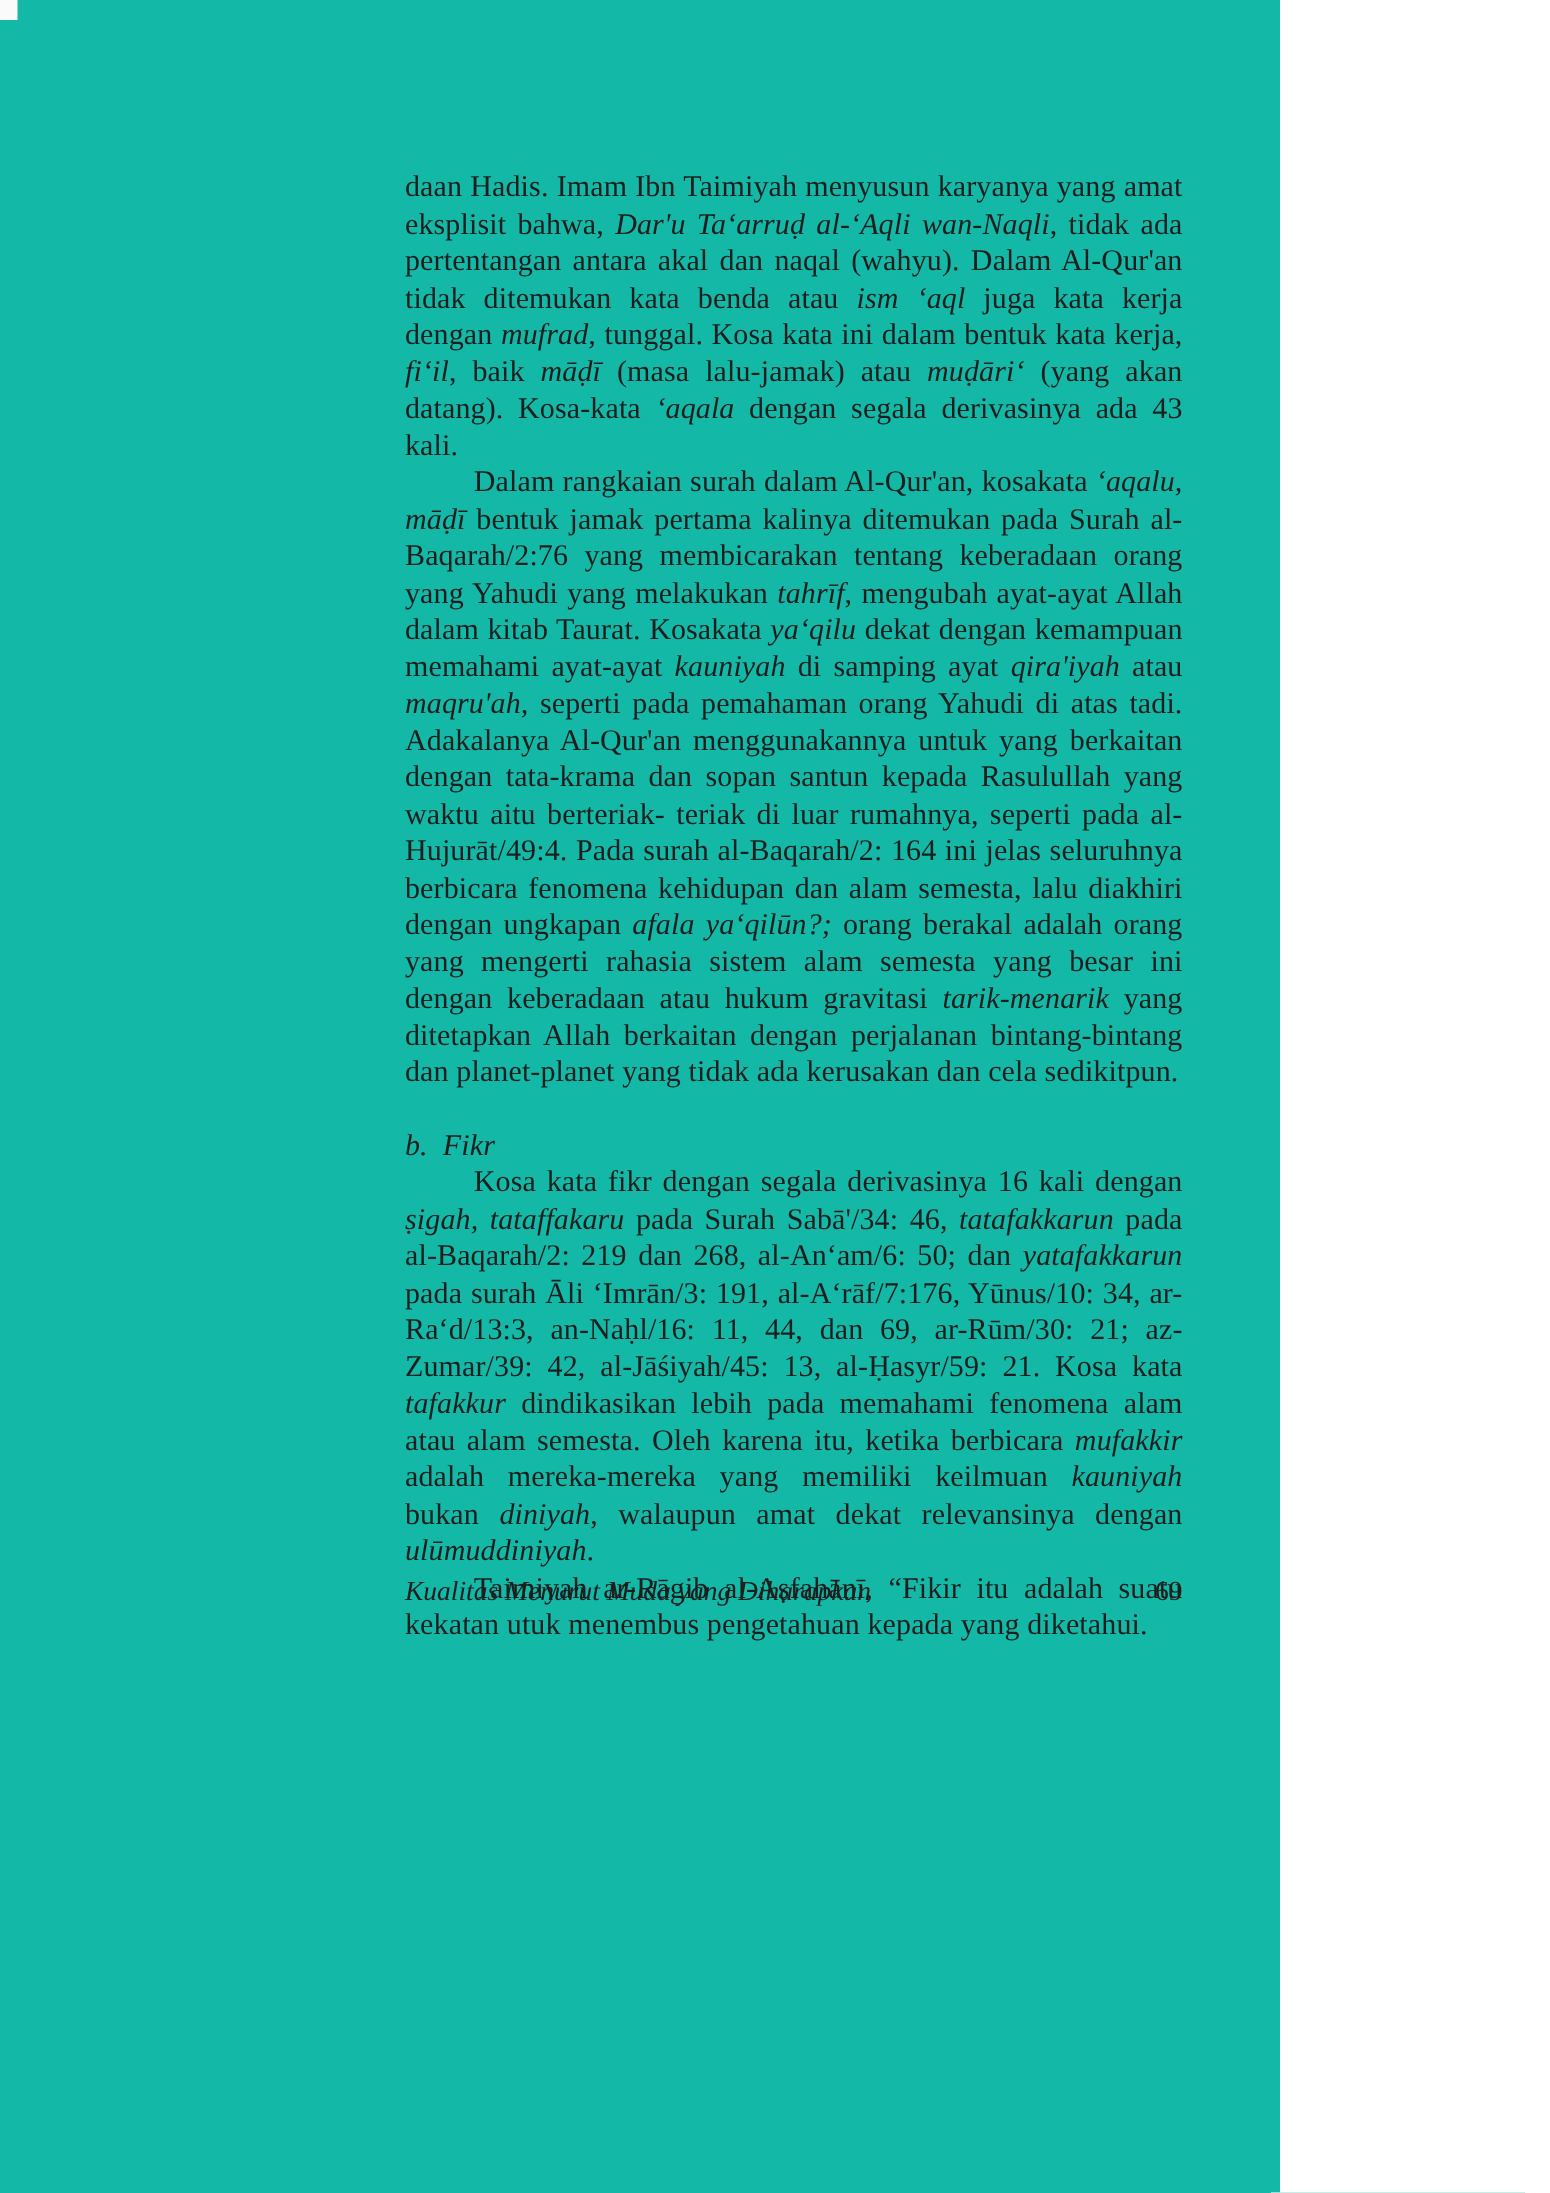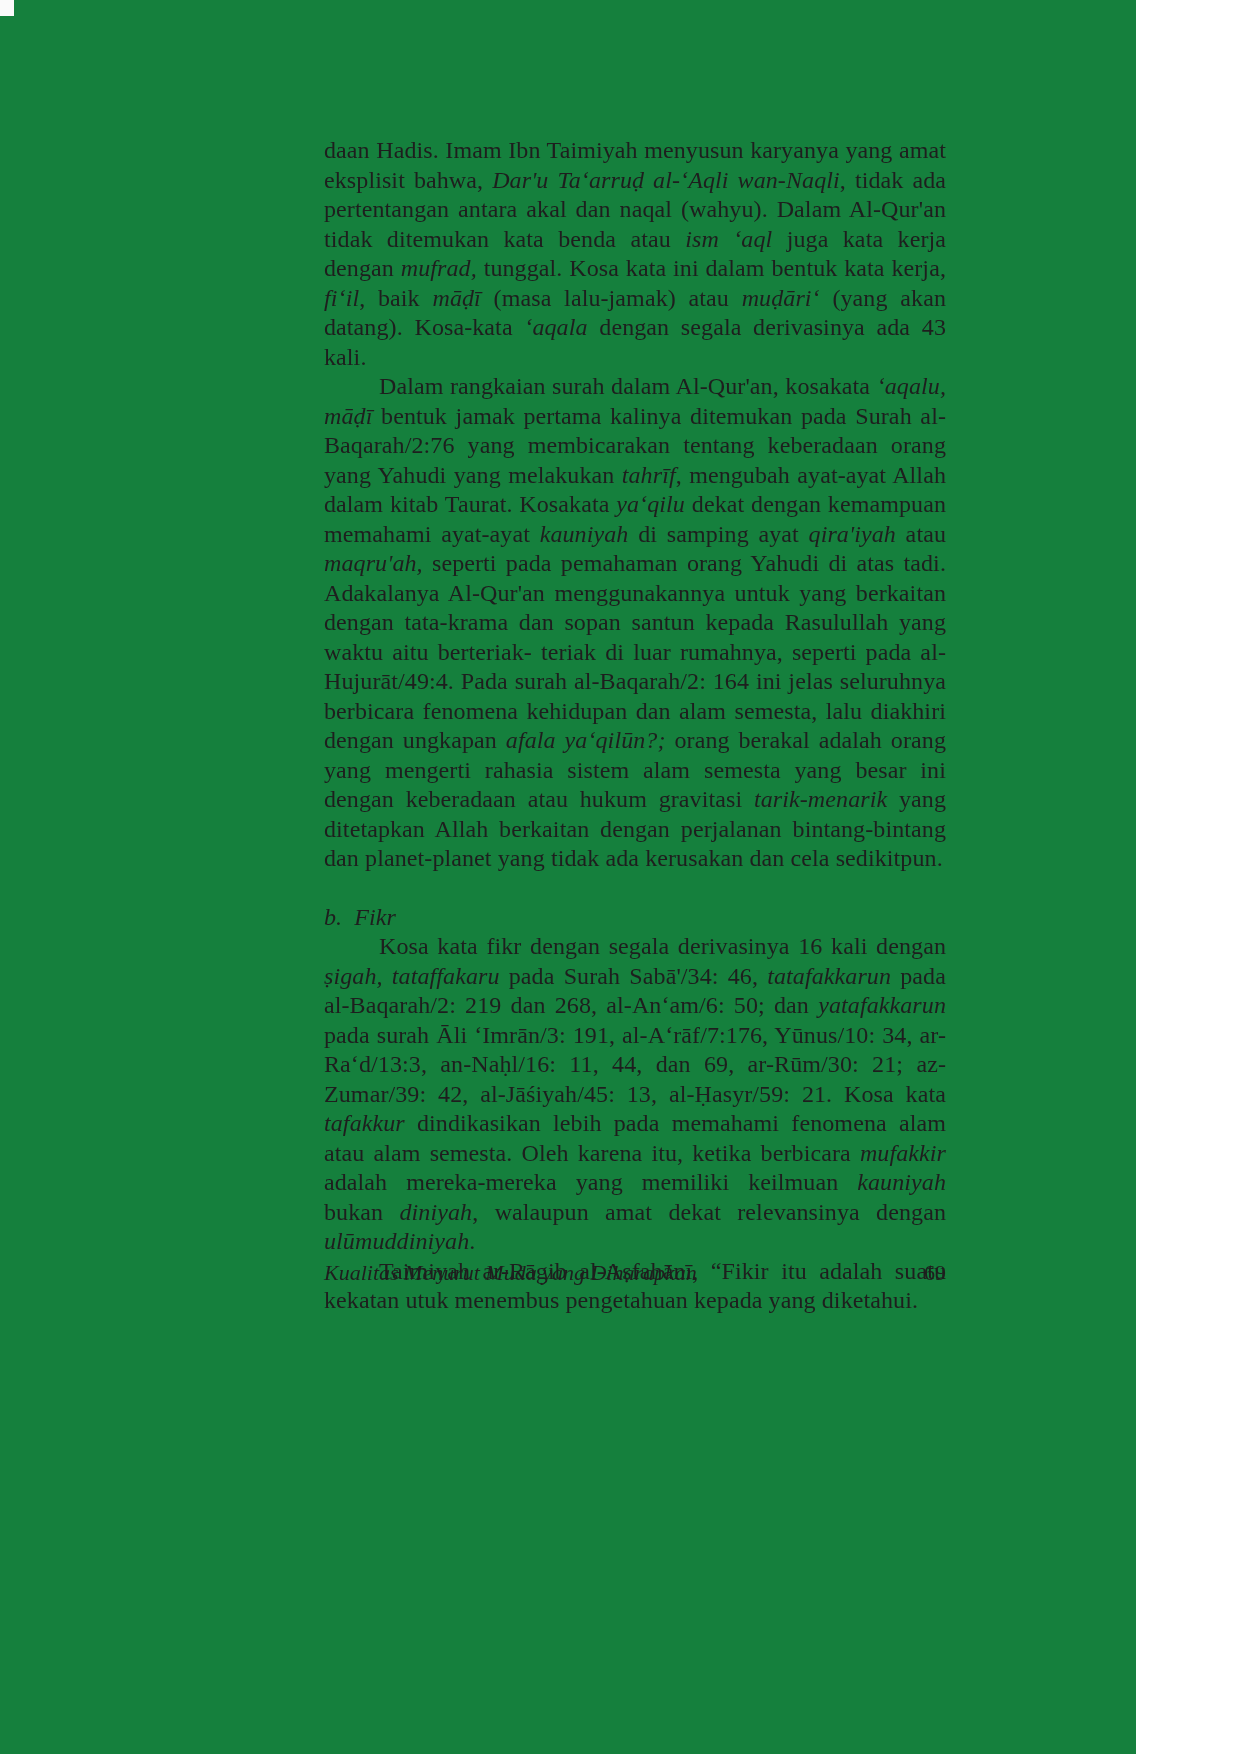--- a/index.html
+++ b/index.html
@@ -2,23 +2,23 @@
 <html><head>
 <meta charset="utf-8">
 <style>
   html, body {
     margin: 0;
     padding: 0;
     background: #ffffff;
   }
   .page {
     position: relative;
-    width: 1136px;
+    width: 1024px;
     height: 1754px;
-    background: #15803d;
+    background: #14b8a6;
     font-family: "Liberation Serif", "DejaVu Serif", serif;
     color: #1e1e1e;
     overflow: hidden;
     text-decoration: underline;
   }
   .scan-corner {
     position: absolute;
     top: 0;
     left: 0;
     width: 14px;

